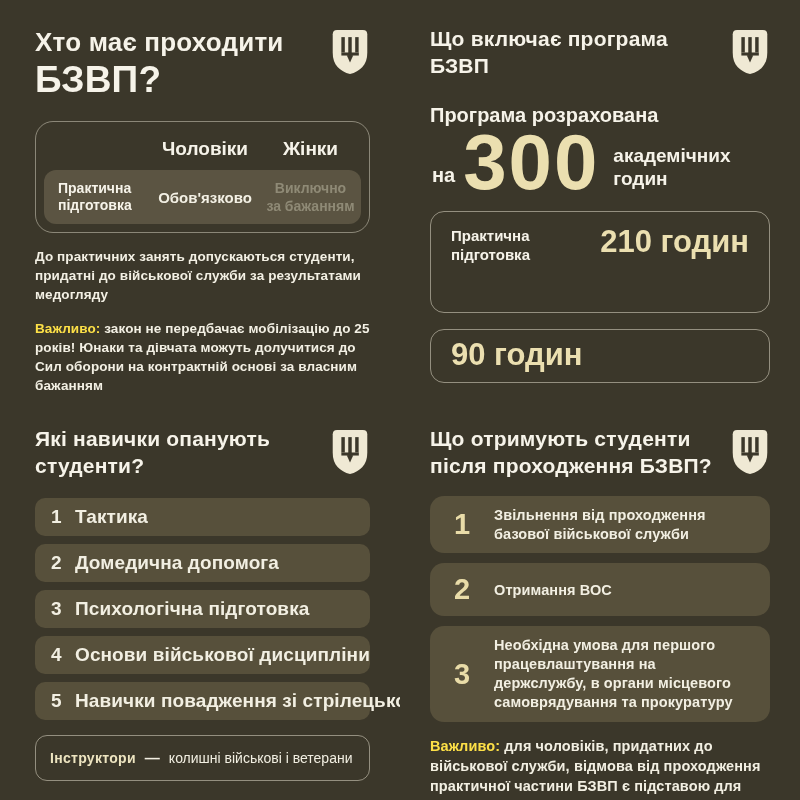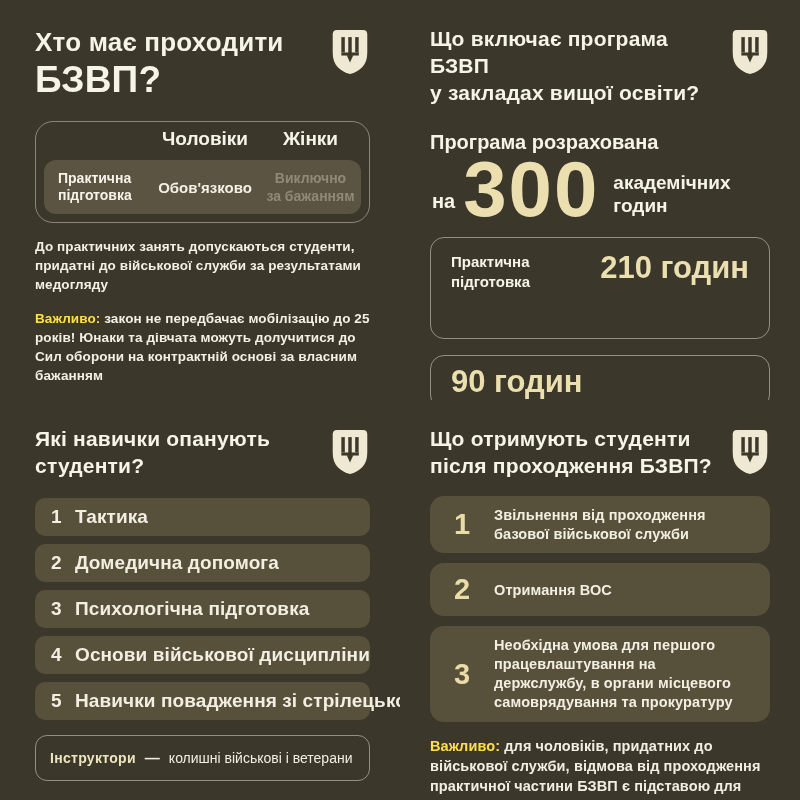--- a/index.html
+++ b/index.html
@@ -11,21 +11,21 @@
 
   .panel-head{display:flex;justify-content:space-between;align-items:flex-start;}
   .title{margin:0;color:#F6F3E9;font-weight:700;letter-spacing:.2px;}
   .t1{display:block;font-size:26px;line-height:1.25;}
   .t2{display:block;font-size:37px;line-height:1.15;}
   .title-sm .t1,.title-sm .t2{font-size:21px;line-height:1.28;}
   .emblem{flex:none;margin-top:2px;}
 
   
   .table-card{margin-top:20px;border:1px solid rgba(238,232,214,.45);border-radius:18px;
-              padding:2px 8px 8px;}
+              padding:12px 8px 8px;}
   .thead{display:grid;grid-template-columns:106px 110px 1fr;padding:4px 0 10px;}
   .thead .hlabel{color:#F6F3E9;font-weight:700;font-size:19px;text-align:center;}
   .trow{display:grid;grid-template-columns:106px 110px 1fr;background:#5B5442;border-radius:12px;
         align-items:center;padding:9px 0;}
   .rowlabel{color:#F6F3E9;font-weight:700;font-size:14px;padding-left:14px;line-height:1.25;}
   .val{color:#F3F0E4;font-weight:700;font-size:15px;text-align:center;}
   .muted{color:#8F8A76;font-size:14px;line-height:1.3;padding:0 6px;}
 
   .body{color:#F3F0E4;font-weight:700;font-size:13.5px;line-height:1.4;margin:15px 0 0;
         letter-spacing:.1px;}
@@ -114,21 +114,20 @@
       <p class="body">
         <span class="tan">Важливо:</span>
         <span>закон не передбачає мобілізацію до 25 років! Юнаки та дівчата можуть долучитися до Сил оборони на контрактній основі за власним бажанням</span>
       </p>
     </section>
 
     <section class="panel right">
       <div class="panel-head">
         <h2 class="title title-sm">
           <span class="t1">Що включає програма БЗВП</span>
-          <span class="t2">у закладах вищої освіти?</span>
         </h2>
         <svg class="emblem" width="40" height="48" viewBox="0 0 40 50">
             <use href="#tryzub"></use>
           </svg>
       </div>
       <div class="lead">Програма розрахована</div>
       <div class="numrow">
         <span class="na">на</span>
         <span class="big">300</span>
         <span class="unit">

